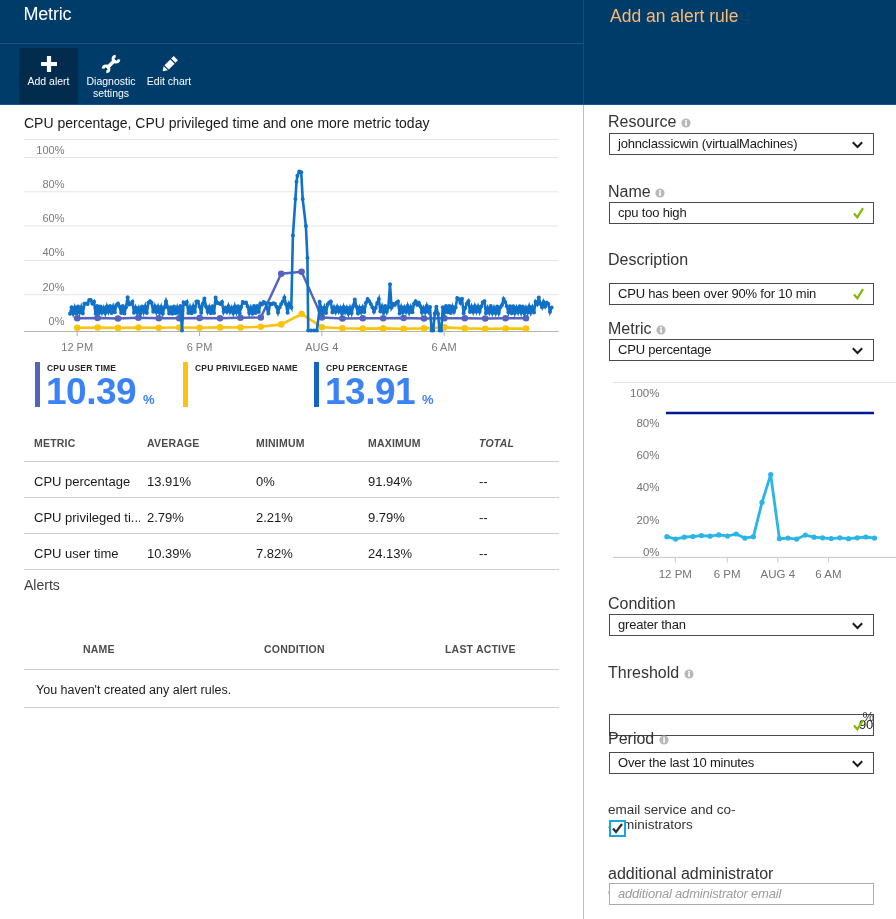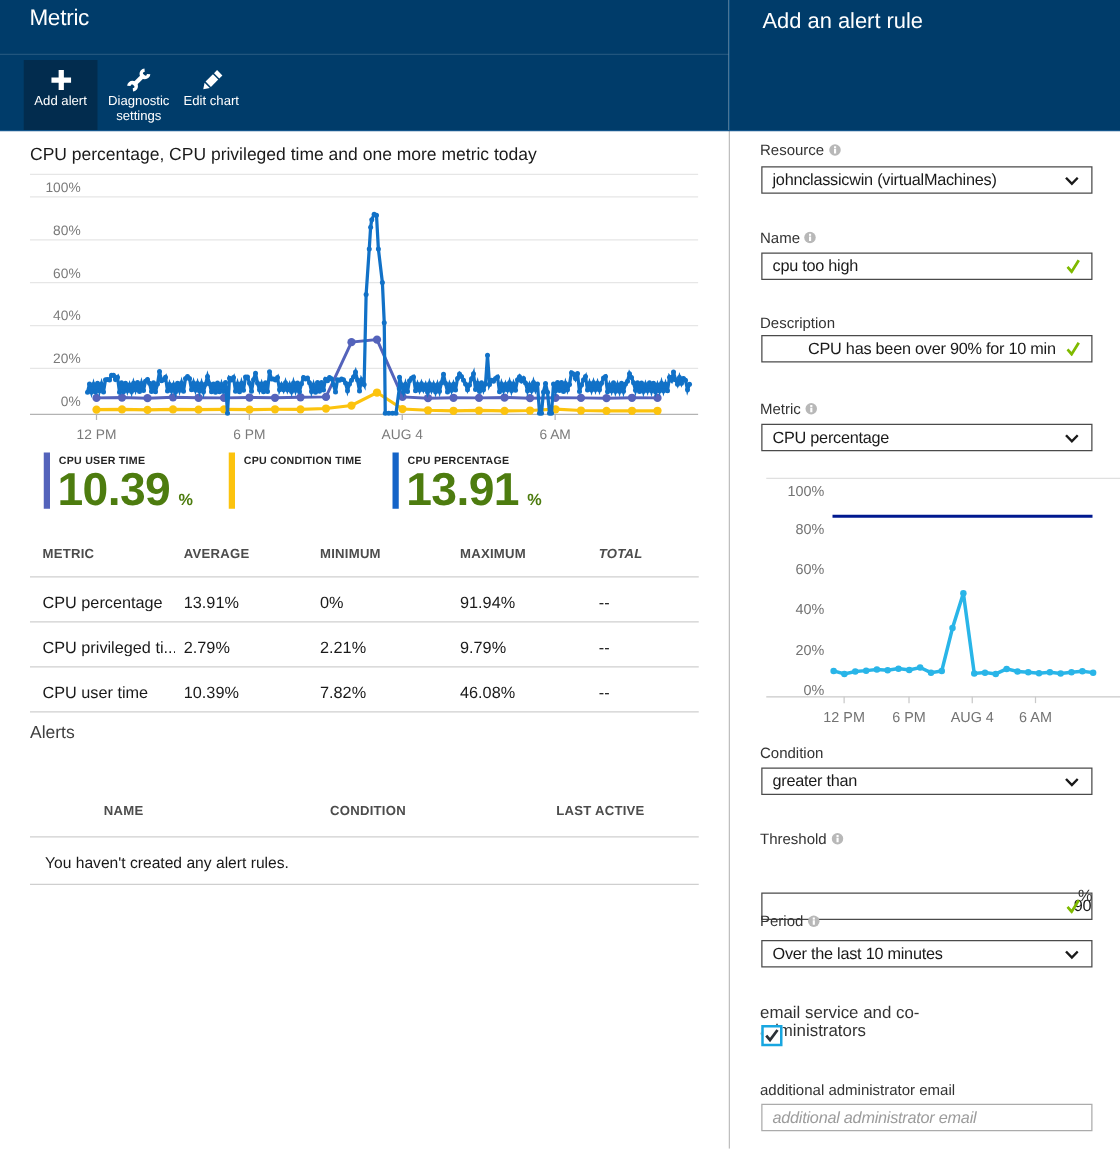--- a/index.html
+++ b/index.html
@@ -5,43 +5,43 @@
   * { margin:0; padding:0; box-sizing:border-box; }
   html,body { width:896px; height:919px; background:#fff; font-family:"Liberation Sans",sans-serif; overflow:hidden; }
   .abs { position:absolute; }
   #page { position:relative; width:813px; height:919px; }
 
   
   #lhead { left:0; top:0; width:583px; height:104px; background:#003c6a; }
   #lhead .title { left:23.5px; top:4px; color:#fff; font-size:18px; letter-spacing:-0.2px; }
   #lhead .tline { left:0; top:43px; width:583px; height:1px; background:rgba(255,255,255,0.13); }
   #rhead { left:584px; top:0; width:312px; height:104px; background:#003c6a; }
-  #rhead .title { left:26px; top:6px; color:#ffffff; font-size:17.5px; }
+  #rhead .title { left:26px; top:6px; color:#fdba74; font-size:17.5px; }
   #vdiv { left:583px; top:0; width:1px; height:919px; background:#bfbfbf; }
   #vdivtop { left:583px; top:0; width:1px; height:104px; background:#0d5183; }
 
   .tile { top:48px; height:56px; color:#fff; text-align:center; }
   .tile .lbl { position:absolute; left:0; right:0; top:27px; font-size:10.5px; line-height:12px; }
   #tile1 { left:19px; width:59px; background:#022c4e; }
   #tile2 { left:80px; width:62px; }
   #tile3 { left:144px; width:50px; }
 
   
-  .flabel { left:608px; color:#333; font-size:12px; }
+  .flabel { left:608px; color:#333; font-size:16px; }
   .box { left:609px; width:265px; height:22px; border:1px solid #4a4a4a; background:#fff; font-size:13px; letter-spacing:-0.2px; color:#1a1a1a; line-height:20px; padding-left:8px; }
   .ghost { border:1px solid #ababab; }
   .chev { position:absolute; right:10px; top:7px; }
   .chk { position:absolute; right:9px; top:4px; }
   .ph { color:#9c9c9c; font-style:italic; }
 
   
   .leg { top:361.5px; height:46px; }
   .leg .bar { position:absolute; left:0; top:0px; width:4.5px; height:45.5px; }
   .leg .cap { position:absolute; left:12px; top:1px; font-size:8.5px; font-weight:bold; color:#262626; letter-spacing:0.2px; white-space:nowrap; }
-  .leg .num { position:absolute; left:11px; top:9.5px; font-size:37px; font-weight:bold; color:#4d7c0f; letter-spacing:-0.5px; white-space:nowrap; }
+  .leg .num { position:absolute; left:11px; top:9.5px; font-size:37px; font-weight:bold; color:#3b82f6; letter-spacing:-0.5px; white-space:nowrap; }
   .leg .pct { font-size:13px; font-weight:bold; letter-spacing:0; margin-left:-3px; }
 
   
   .th { font-size:10.5px; font-weight:bold; color:#4c4c4c; letter-spacing:0.2px; }
   .td { font-size:13px; color:#1a1a1a; white-space:nowrap; }
   .hline { height:1px; background:#cfcfcf; }
 </style>
 </head>
 <body>
 <div id="page">
@@ -474,21 +474,21 @@
       </g>
   </svg>
 
   <div class="abs leg" style="left:35px;width:140px;">
     <div class="bar" style="background:#5463bb"></div>
     <div class="cap">CPU USER TIME</div>
     <div class="num">10.39 <span class="pct">%</span></div>
   </div>
   <div class="abs leg" style="left:183px;width:140px;">
     <div class="bar" style="background:#fcc30e"></div>
-    <div class="cap">CPU CONDITION TIME</div>
+    <div class="cap">CPU PRIVILEGED NAME</div>
   </div>
   <div class="abs leg" style="left:314px;width:140px;">
     <div class="bar" style="background:#1464c8"></div>
     <div class="cap">CPU PERCENTAGE</div>
     <div class="num">13.91 <span class="pct">%</span></div>
   </div>
 
   <div class="abs th" style="left:34px;top:437px;">METRIC</div>
   <div class="abs th" style="left:147px;top:437px;">AVERAGE</div>
   <div class="abs th" style="left:256px;top:437px;">MINIMUM</div>
@@ -503,21 +503,21 @@
   <div class="abs hline" style="left:24px;top:497px;width:534.5px;"></div>
   <div class="abs td" style="left:34px;top:510px;width:106px;overflow:hidden;white-space:nowrap;">CPU privileged ti...</div>
   <div class="abs td" style="left:147px;top:510px;">2.79%</div>
   <div class="abs td" style="left:256px;top:510px;">2.21%</div>
   <div class="abs td" style="left:368px;top:510px;">9.79%</div>
   <div class="abs td" style="left:479px;top:510px;">--</div>
   <div class="abs hline" style="left:24px;top:533px;width:534.5px;"></div>
   <div class="abs td" style="left:34px;top:546px;">CPU user time</div>
   <div class="abs td" style="left:147px;top:546px;">10.39%</div>
   <div class="abs td" style="left:256px;top:546px;">7.82%</div>
-  <div class="abs td" style="left:368px;top:546px;">46.08%</div>
+  <div class="abs td" style="left:368px;top:546px;">24.13%</div>
   <div class="abs td" style="left:479px;top:546px;">--</div>
   <div class="abs hline" style="left:24px;top:569px;width:534.5px;"></div>
 
   <div class="abs" style="left:24px;top:577px;font-size:14px;color:#404040;">Alerts</div>
   <div class="abs th" style="left:83px;top:643px;">NAME</div>
   <div class="abs th" style="left:264px;top:643px;">CONDITION</div>
   <div class="abs th" style="left:445px;top:643px;">LAST ACTIVE</div>
   <div class="abs hline" style="left:24px;top:669px;width:534.5px;"></div>
   <div class="abs" style="left:36px;top:683px;font-size:12.5px;color:#1a1a1a;">You haven't created any alert rules.</div>
   <div class="abs hline" style="left:24px;top:707px;width:534.5px;"></div>
@@ -542,21 +542,21 @@
         <rect x="4.2" y="2" width="1.7" height="1.7" fill="#fff"></rect>
       </svg>
   </div>
   <div class="abs box" style="top:201.5px;">cpu too high
     <svg class="chk" width="11" height="12" viewBox="0 0 11 12">
         <path d="M1 6.5 L4.3 10.3 L10 1.2" fill="none" stroke="#7fba00" stroke-width="2.2"></path>
       </svg>
   </div>
 
   <div class="abs flabel" style="top:251px;">Description</div>
-  <div class="abs box" style="top:268px;text-align:center;">CPU has been over 90% for 10 min
+  <div class="abs box" style="top:283px;">CPU has been over 90% for 10 min
     <svg class="chk" width="11" height="12" viewBox="0 0 11 12">
         <path d="M1 6.5 L4.3 10.3 L10 1.2" fill="none" stroke="#7fba00" stroke-width="2.2"></path>
       </svg>
   </div>
 
   <div class="abs flabel" style="top:320px;">Metric
     <svg width="10" height="10" viewBox="0 0 10 10" style="vertical-align:-1px">
         <circle cx="5" cy="5" r="4.6" fill="#b8b8b8"></circle>
         <rect x="4.2" y="4.2" width="1.7" height="3.6" fill="#fff"></rect>
         <rect x="4.2" y="2" width="1.7" height="1.7" fill="#fff"></rect>

